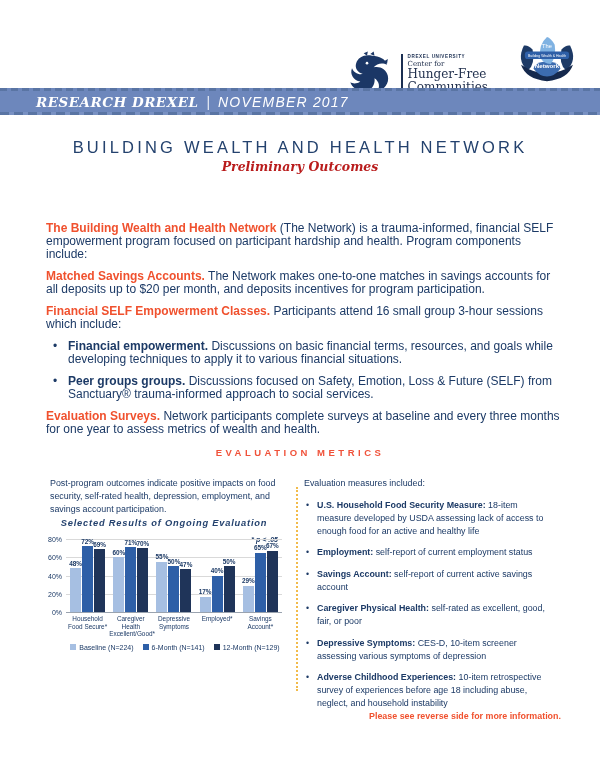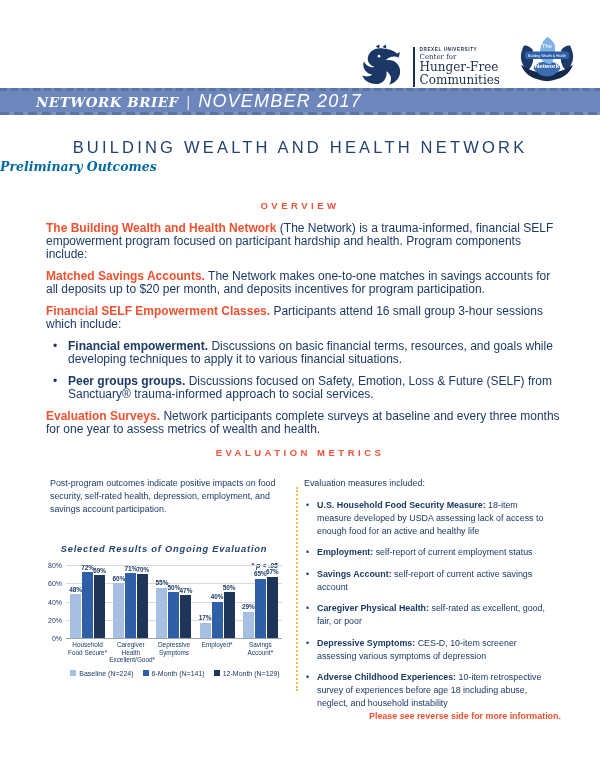--- a/index.html
+++ b/index.html
@@ -1,66 +1,66 @@
 <!DOCTYPE html>
 <html><head>
 <meta charset="utf-8">
 <style>
   html,body{margin:0;padding:0;background:#ffffff;}
   .page{position:relative;width:600px;height:775px;background:#fff;overflow:hidden;
         font-family:"Liberation Sans",sans-serif;color:#1c3a66;}
 
   
-  .header{position:absolute;top:36px;right:14px;display:flex;align-items:center;gap:8px;}
+  .header{position:absolute;top:36px;right:14px;display:flex;align-items:flex-end;gap:20px;}
   .drexel{display:flex;align-items:center;}
   .drexel-text{border-left:2px solid #1b2f52;padding-left:5px;margin-left:4px;}
   .drexel-univ{font-size:4.6px;font-weight:bold;letter-spacing:0.6px;color:#1b2f52;}
   .drexel-center{font-family:"DejaVu Serif",serif;font-size:7px;color:#22314e;margin-top:1px;}
   .drexel-big{font-family:"DejaVu Serif",serif;font-size:12px;line-height:13px;color:#22314e;}
   .network{width:78px;text-align:center;}
   .network-tag{font-size:5.6px;font-style:italic;font-weight:bold;color:#1d3a66;margin-top:1px;}
 
   
   .banner{position:absolute;top:88px;left:0;width:600px;height:27px;background:#6d87bc;
           display:flex;align-items:center;padding-left:36px;box-sizing:border-box;}
   .banner::before{content:"";position:absolute;top:0;left:0;right:0;height:3px;
           background:repeating-linear-gradient(90deg,#56719f 0 7px,#6d87bc 7px 11px);opacity:.85;}
   .banner::after{content:"";position:absolute;bottom:0;left:0;right:0;height:3px;
           background:repeating-linear-gradient(90deg,#56719f 0 9px,#7b93c4 9px 14px);opacity:.85;}
   .banner-title{font-family:"DejaVu Serif",serif;font-weight:bold;font-style:italic;
           font-size:13.5px;color:#fff;letter-spacing:0.5px;}
   .banner-sep{color:#e8edf6;font-size:14px;margin:0 8px;font-weight:normal;}
-  .banner-date{font-style:italic;font-size:18px;color:#fff;letter-spacing:1.2px;}
+  .banner-date{font-style:italic;font-size:14px;color:#fff;letter-spacing:1.2px;}
 
   
   .doc-title{position:absolute;top:138px;left:0;width:600px;text-align:center;
           font-size:16.5px;letter-spacing:3.2px;color:#24426e;}
-  .doc-subtitle{position:absolute;top:159px;left:0;width:600px;
+  .doc-subtitle{position:absolute;top:159px;left:0;width:600px;text-align:center;
           font-family:"DejaVu Serif",serif;font-weight:bold;font-style:italic;
-          font-size:12.5px;color:#0369a1;}
+          font-size:12.5px;color:#b91c1c;}
 
   .sect{position:absolute;left:0;width:600px;text-align:center;color:#f0523a;
         font-weight:bold;font-size:9.5px;letter-spacing:3.5px;}
   .sect.overview{top:200px;}
   .sect.metrics{top:447px;}
 
   
   .overview-body{position:absolute;top:222px;left:46px;width:514px;
         font-size:12px;line-height:13.2px;color:#1c3a66;}
   .overview-body p{margin:0 0 8.5px 0;}
   .olead{color:#f0512e;font-weight:bold;}
   .bullet{display:flex;margin:0 0 8.5px 0;padding-left:7px;}
   .bullet .dot{width:15px;flex:none;}
   .blead{font-weight:bold;}
 
   
   .cols{position:absolute;top:477px;left:38px;width:528px;}
   .colL{position:absolute;left:0;top:0;width:252px;}
   .colL-intro{padding-left:12px;width:232px;font-size:8.9px;line-height:13.2px;}
-  .chart-title{margin-top:26px;text-align:center;font-weight:bold;font-style:italic;
+  .chart-title{text-align:center;font-weight:bold;font-style:italic;
         color:#24426e;font-size:9.3px;letter-spacing:0.8px;line-height:12.5px;}
   .divider{position:absolute;left:258px;top:10px;height:204px;border-left:2px dotted #f2bb4a;}
   .colR{position:absolute;left:266px;top:0;width:246px;font-size:8.9px;line-height:13px;}
   .m-item{display:flex;margin-top:8.5px;}
   .m-item .mdot{width:11px;flex:none;padding-left:2px;}
   .mlead{font-weight:bold;}
 
   
   .chart{position:relative;margin-top:10px;width:250px;}
   .pnote{position:absolute;right:10px;top:-3px;font-size:7px;font-style:italic;
@@ -116,29 +116,28 @@
         <rect x="9" y="16" width="46" height="8" rx="3" fill="#2e5fa7"></rect>
         <text x="32" y="12" text-anchor="middle" font-size="6" fill="#ffffff" font-family="Liberation Sans, sans-serif">The</text>
         <text x="32" y="21.8" text-anchor="middle" font-size="3.6" fill="#ffffff" font-family="Liberation Sans, sans-serif">Building Wealth &amp; Health</text>
         <text x="32" y="33" text-anchor="middle" font-size="6.4" font-weight="bold" fill="#ffffff" font-family="Liberation Sans, sans-serif">Network</text>
       </svg>
       <div class="network-tag">My Power. My Money.</div>
     </div>
   </div>
 
   <div class="banner">
-    <span class="banner-title">NETWORK BRIEF</span>
+    <span class="banner-title">RESEARCH DREXEL</span>
     <span class="banner-sep">|</span>
     <span class="banner-date">NOVEMBER 2017</span>
   </div>
 
   <div class="doc-title">BUILDING WEALTH AND HEALTH NETWORK</div>
   <div class="doc-subtitle">Preliminary Outcomes</div>
 
-  <div class="sect overview">OVERVIEW</div>
 
   <div class="overview-body">
     <p><span class="olead">The Building Wealth and Health Network</span><span> (The Network) is a trauma-informed, financial SELF empowerment program focused on participant hardship and health. Program components include:</span></p>
     <p><span class="olead">Matched Savings Accounts.</span><span> The Network makes one-to-one matches in savings accounts for all deposits up to $20 per month, and deposits incentives for program participation.</span></p>
     <p><span class="olead">Financial SELF Empowerment Classes.</span><span> Participants attend 16 small group 3-hour sessions which include:</span></p>
 
     <div class="bullet">
       <span class="dot">•</span>
       <span><span class="blead">Financial empowerment.</span><span> Discussions on basic financial terms, resources, and goals while developing techniques to apply it to various financial situations.</span></span>
     </div>

